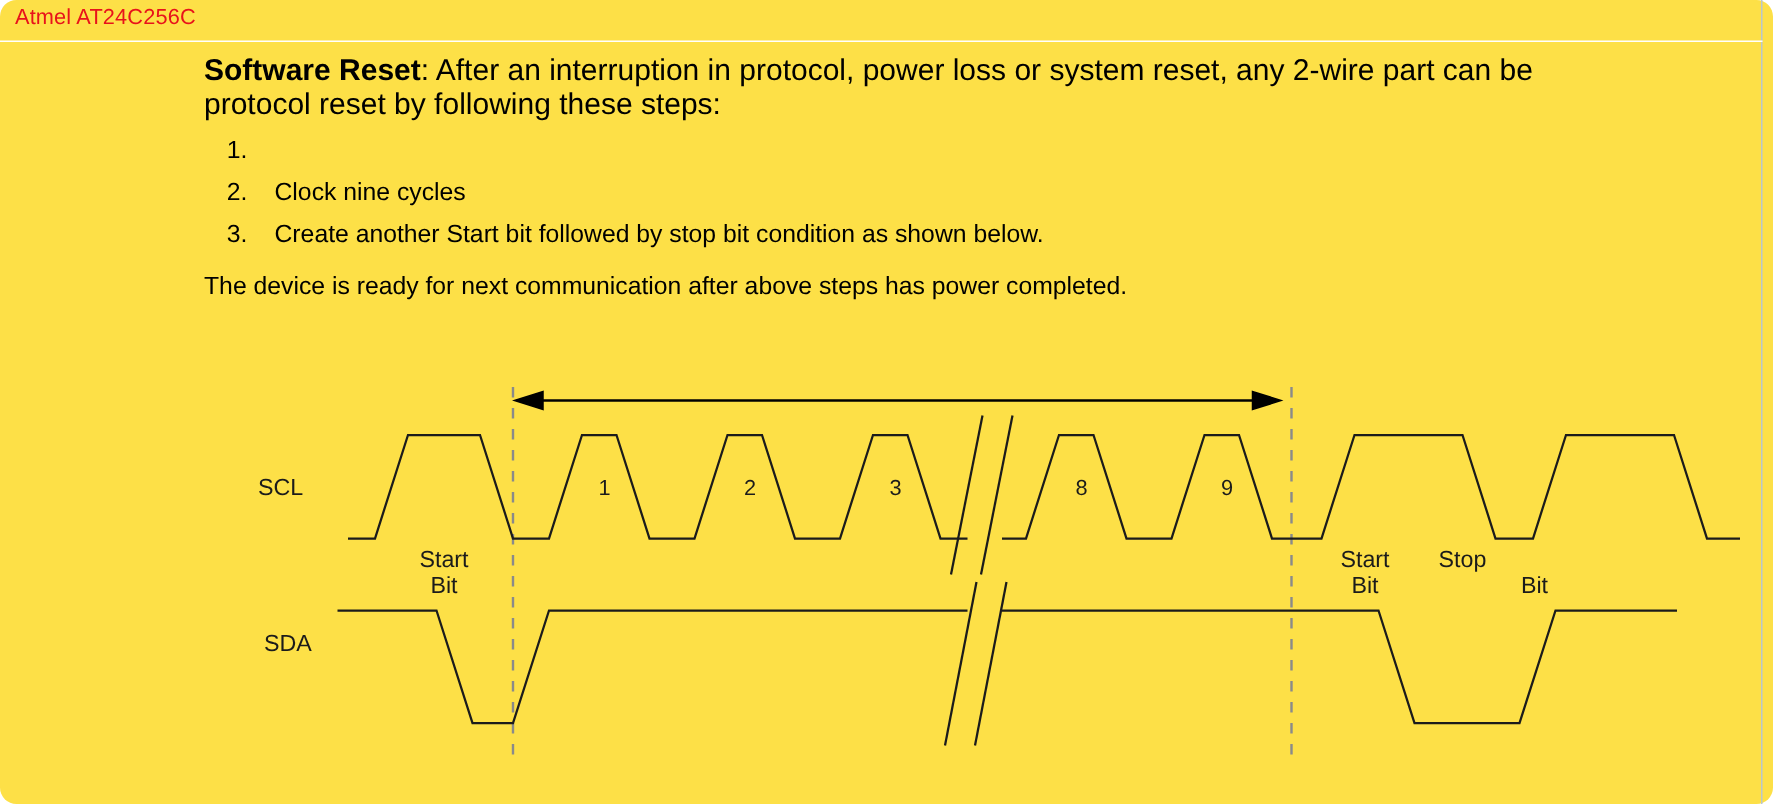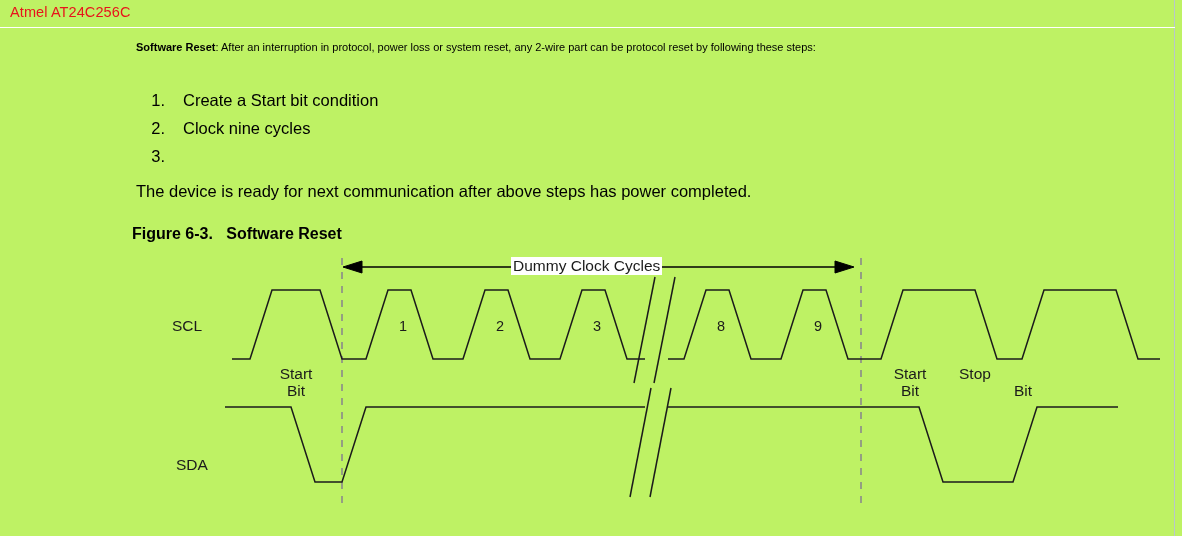--- a/index.html
+++ b/index.html
@@ -13,21 +13,22 @@
     position: relative;
     overflow: hidden;
     font-family: "Liberation Sans", sans-serif;
     color: #000000;
   }
   #page {
     position: absolute;
     left: 0; top: 0;
     width: 1182px;
     height: 536px;
-    background: #bef264;
+    background: #fde047;
+    border-radius: 11px;
   }
   
   #page-edge {
     position: absolute;
     right: 7px;
     top: 0;
     width: 1px;
     height: 536px;
     background: #b9c6cc;
   }
@@ -43,21 +44,21 @@
     position: absolute;
     left: 10px;
     top: 4px;
     font-size: 14.5px;
     color: #e8131b;
     letter-spacing: 0.1px;
     white-space: nowrap;
   }
   .body-text {
     position: absolute;
-    font-size: 11px;
+    font-size: 20px;
     line-height: 23px;
     color: #000000;
     white-space: nowrap;
   }
   #para-1 {
     left: 136px;
     top: 36px;
     width: 960px;
     white-space: normal;
   }
@@ -102,21 +103,21 @@
     height: 536px;
     pointer-events: none;
   }
   .fig-label {
     position: absolute;
     font-size: 15.5px;
     color: #1b1b1b;
     white-space: nowrap;
   }
   #lbl-scl { left: 172px; top: 317px; }
-  #lbl-sda { left: 176px; top: 456px; }
+  #lbl-sda { left: 176px; top: 421px; }
   #lbl-dummy {
     left: 511px; top: 257px;
     background: #ffffff;
     padding: 0 2px;
   }
   #lbl-start1 { left: 278px; top: 365px; width: 36px; text-align: center; }
   #lbl-start1b { left: 278px; top: 382px; width: 36px; text-align: center; }
   #lbl-start2 { left: 892px; top: 365px; width: 36px; text-align: center; }
   #lbl-start2b { left: 892px; top: 382px; width: 36px; text-align: center; }
   #lbl-stop { left: 959px; top: 365px; width: 36px; text-align: left; }
@@ -140,30 +141,29 @@
 <div id="page">
 
   <div id="page-edge"></div>
   <div id="header-rule"></div>
 
   <div id="doc-header">Atmel AT24C256C</div>
 
   <div id="para-1" class="body-text"><b>Software Reset</b><span>: After an interruption in protocol, power loss or system reset, any 2-wire part can be protocol reset by following these steps:</span></div>
 
   <div id="li1n" class="list-num">1.</div>
-  <div id="li1t" class="list-text">Create a Start bit condition</div>
 
   <div id="li2n" class="list-num">2.</div>
   <div id="li2t" class="list-text">Clock nine cycles</div>
 
   <div id="li3n" class="list-num">3.</div>
+  <div id="li3t" class="list-text">Create another Start bit followed by stop bit condition as shown below.</div>
 
   <div id="para-2" class="body-text">The device is ready for next communication after above steps has power completed.</div>
 
-  <div id="fig-caption">Figure 6-3.   Software Reset</div>
 
   <svg id="diagram" viewBox="0 0 1182 536" xmlns="http://www.w3.org/2000/svg">
 
     <line x1="342" y1="258" x2="342" y2="510" stroke="#8a8a8a" stroke-width="1.6" stroke-dasharray="7,7"></line>
 
     <line x1="861" y1="258" x2="861" y2="510" stroke="#8a8a8a" stroke-width="1.6" stroke-dasharray="7,7"></line>
 
     <g stroke="#000" fill="#000">
       <line x1="352" y1="267" x2="845" y2="267" stroke-width="1.6"></line>
       <polygon points="343,267 362,261 362,273"></polygon>
@@ -190,21 +190,20 @@
       <line x1="655" y1="277" x2="634" y2="383"></line>
       <line x1="675" y1="277" x2="654" y2="383"></line>
       <line x1="651" y1="388" x2="630" y2="497"></line>
       <line x1="671" y1="388" x2="650" y2="497"></line>
     </g>
   </svg>
 
   <div id="lbl-scl" class="fig-label">SCL</div>
   <div id="lbl-sda" class="fig-label">SDA</div>
 
-  <div id="lbl-dummy" class="fig-label">Dummy Clock Cycles</div>
 
   <div id="lbl-start1" class="fig-label">Start</div>
   <div id="lbl-start1b" class="fig-label">Bit</div>
 
   <div id="lbl-start2" class="fig-label">Start</div>
   <div id="lbl-start2b" class="fig-label">Bit</div>
 
   <div id="lbl-stop" class="fig-label">Stop</div>
   <div id="lbl-stopb" class="fig-label">Bit</div>
 

